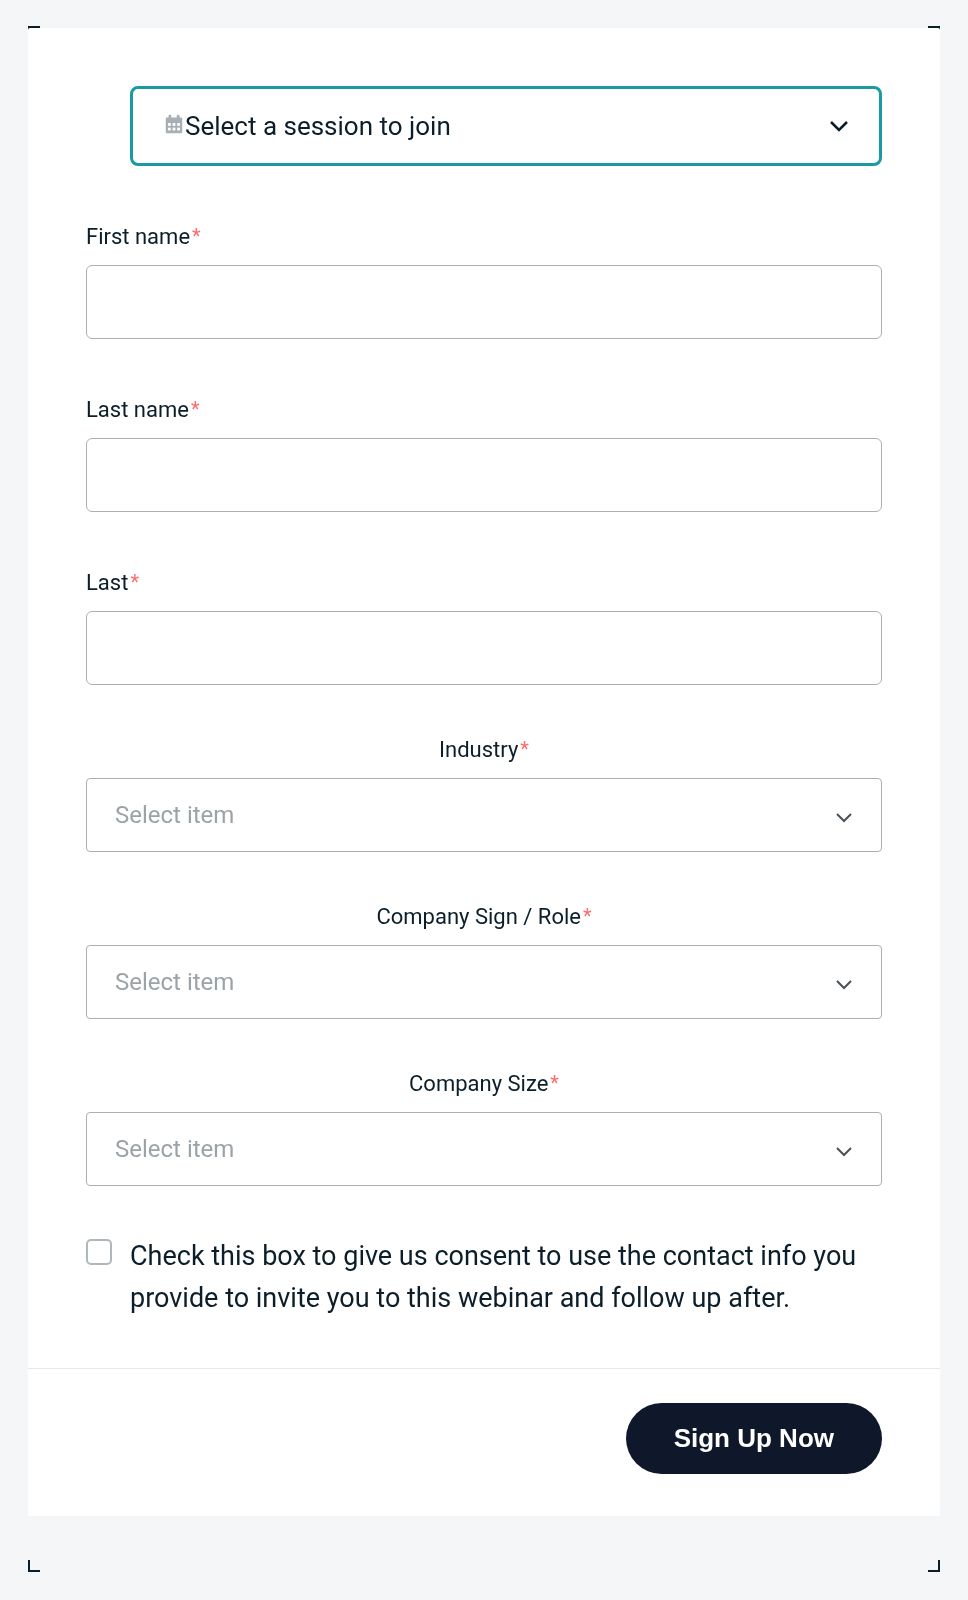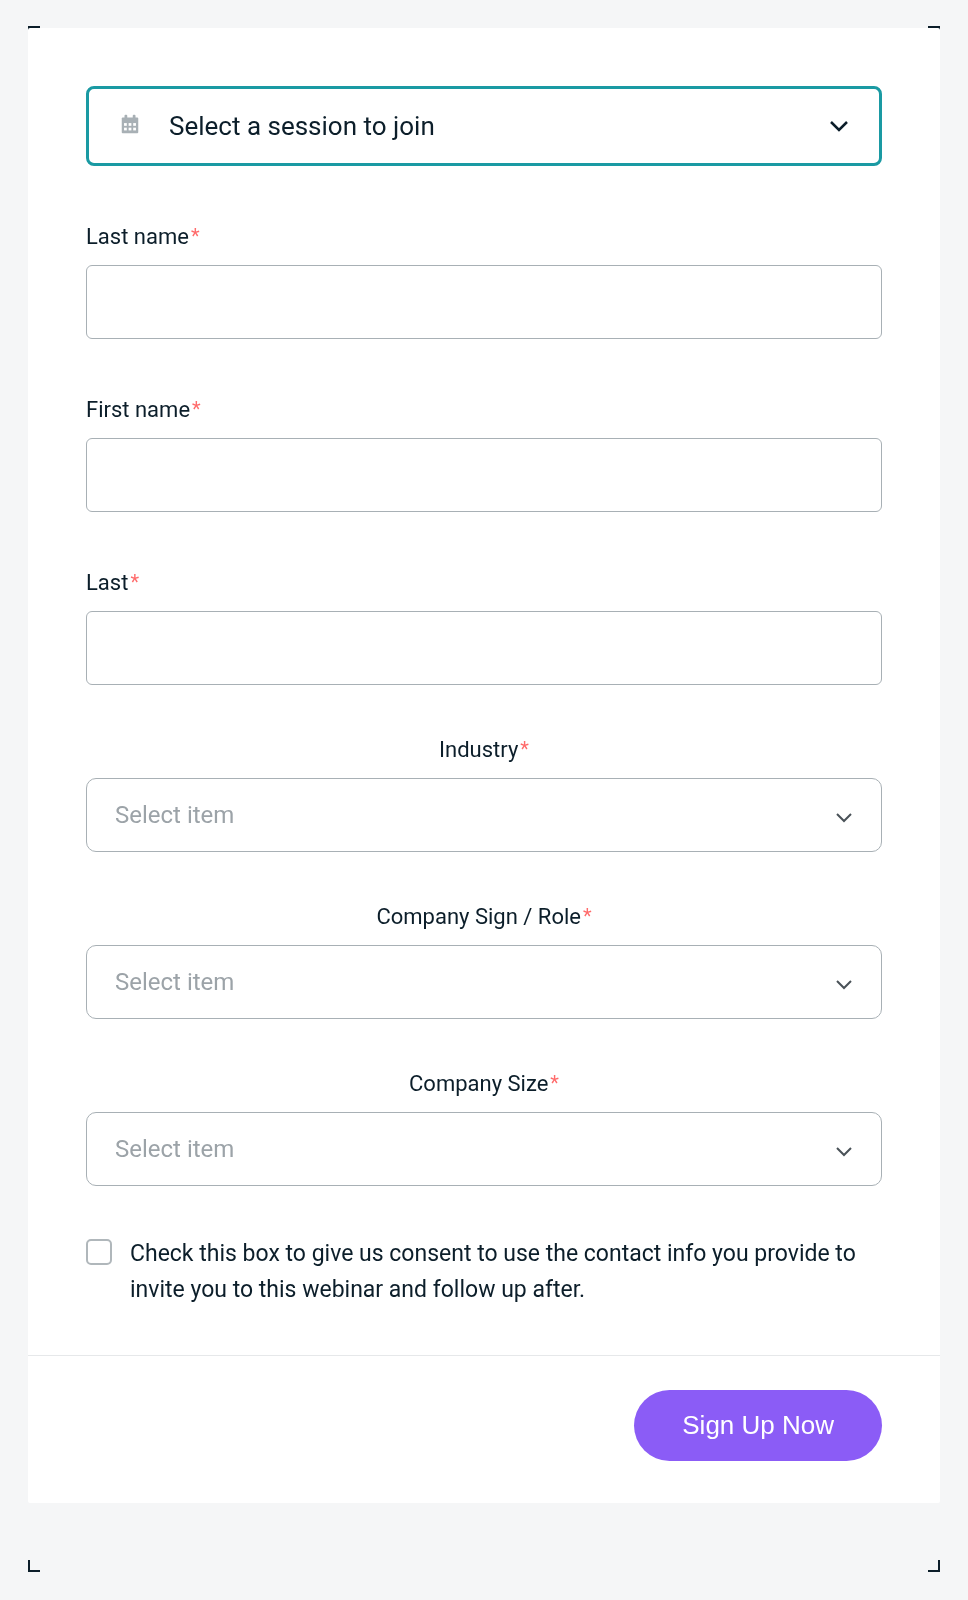--- a/index.html
+++ b/index.html
@@ -32,23 +32,23 @@
     }
     .card-body {
       padding: 58px 58px 48px 58px;
     }
     .session-select {
       border: 3px solid #1a9aa3;
       border-radius: 8px;
       padding: 22px 30px;
       display: flex;
       align-items: center;
-      gap: 28px;
       cursor: pointer;
       position: relative;
+      margin-left: 44px;
     }
     .calendar-icon {
       width: 22px;
       height: 22px;
       flex-shrink: 0;
     }
     .session-text {
       font-size: 26px;
       color: #0c1e2a;
       flex: 1;
@@ -83,21 +83,21 @@
       border: 1px solid #a8b0b5;
       border-radius: 6px;
       padding: 0 20px;
       font-size: 22px;
       background: #ffffff;
     }
     .select-input {
       width: 100%;
       height: 74px;
       border: 1px solid #a8b0b5;
-      border-radius: 10px;
+      border-radius: 4px;
       padding: 0 28px;
       font-size: 24px;
       background: #ffffff;
       display: flex;
       align-items: center;
       justify-content: space-between;
       cursor: pointer;
       color: #9ca3a8;
     }
     .select-chevron {
@@ -115,38 +115,38 @@
       width: 26px;
       height: 26px;
       border: 2px solid #b0b7bb;
       border-radius: 5px;
       margin-top: 3px;
       flex-shrink: 0;
       cursor: pointer;
       background: #ffffff;
     }
     .checkbox-label {
-      font-size: 23px;
+      font-size: 27px;
       line-height: 1.55;
       color: #0c1e2a;
     }
     .card-footer {
       border-top: 1px solid #e6e8ea;
       padding: 34px 58px 42px 58px;
       display: flex;
       justify-content: flex-end;
     }
     .submit-btn {
-      background: #8b5cf6;
+      background: #0f172a;
       color: #ffffff;
       border: none;
       border-radius: 38px;
       padding: 20px 48px;
       font-size: 26px;
-      font-weight: 400;
+      font-weight: 700;
       cursor: pointer;
     }
     .corner {
       position: absolute;
       width: 12px;
       height: 12px;
       border-color: #0c1e2a;
       border-style: solid;
       border-width: 0;
     }
@@ -185,28 +185,28 @@
       <span class="session-text">Select a session to join</span>
       <span>
         <svg class="chevron-down" viewBox="0 0 20 12" fill="none" stroke="#0c1e2a" stroke-width="2.5">
           <polyline points="2,2 10,10 18,2"></polyline>
         </svg>
       </span>
     </div>
 
     <div class="form-group">
       <label class="form-label">
+        <span>First name</span><span class="required-star">*</span>
+      </label>
+      <input type="text" class="text-input" value="" style="">
+    </div>
+
+    <div class="form-group">
+      <label class="form-label">
         <span>Last name</span><span class="required-star">*</span>
-      </label>
-      <input type="text" class="text-input" value="" style="">
-    </div>
-
-    <div class="form-group">
-      <label class="form-label">
-        <span>First name</span><span class="required-star">*</span>
       </label>
       <input type="text" class="text-input" value="" style="">
     </div>
 
     <div class="form-group">
       <label class="form-label">
         <span>Last</span><span class="required-star">*</span>
       </label>
       <input type="text" class="text-input" value="" style="">
     </div>

